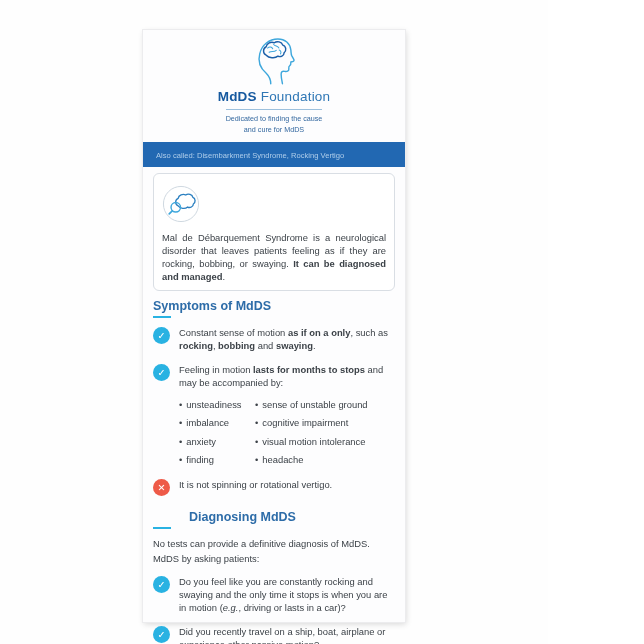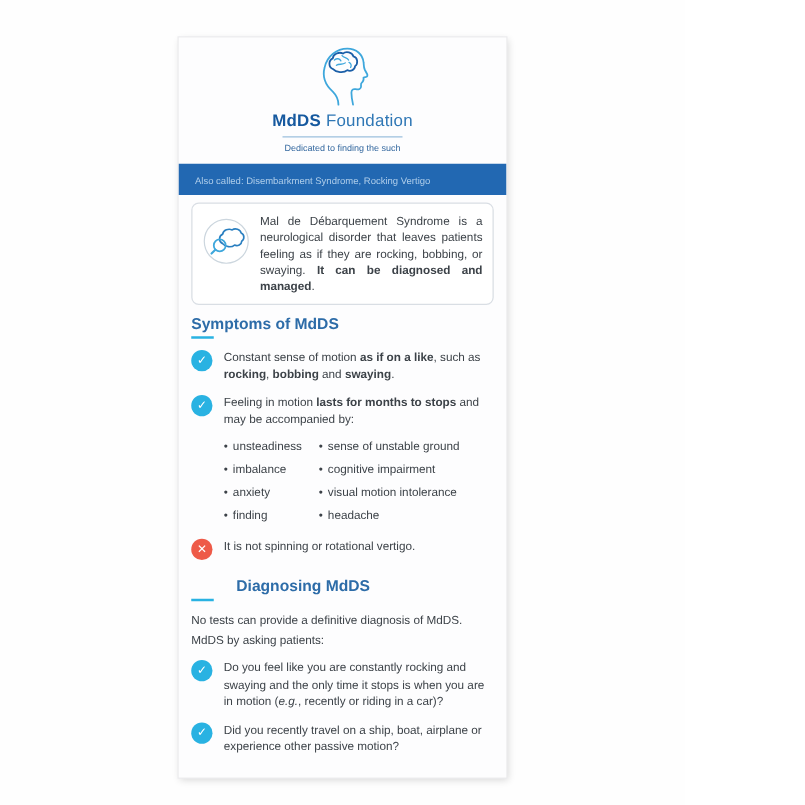--- a/index.html
+++ b/index.html
@@ -20,21 +20,21 @@
   
   .title-band{background:#2268b2;padding:6px 13px 7px;margin-top:6px;}
   .band-title{font-size:12.5px;line-height:1.2;}
   .band-title span{font-weight:400;color:#d8e7f5;}
   .band-title .seg-b{font-weight:700;color:#ffffff;}
   .band-subtitle{margin-top:3px;font-size:7.6px;color:#aecdea;}
 
   
   .content{flex:1;padding:0 10px;color:#3c4248;}
   .intro-box{margin-top:6px;border:1px solid #d9dee4;border-radius:6px;background:#ffffff;
-    padding:7px 8px;display:flex;gap:8px;align-items:flex-start;}
+    padding:7px 8px;display:flex;gap:8px;align-items:flex-start;flex-direction:column;}
   .intro-icon{flex:none;width:38px;height:38px;margin-top:4px;}
   .intro-text{margin:0;font-size:9.4px;line-height:1.4;text-align:justify;}
   .seg-b{font-weight:700;}
   .seg-i{font-style:italic;}
 
   h2.section{margin:8px 0 0;font-size:12.5px;font-weight:600;color:#2d6ca8;}
   .heading-underline{width:18px;height:2px;background:#29b2e2;margin:3px 0 8px;}
 
   .bullet-row{display:flex;gap:9px;margin-top:7px;align-items:flex-start;}
   .badge{flex:none;width:17px;height:17px;border-radius:50%;color:#fff;display:flex;
@@ -57,21 +57,22 @@
 
     <header class="logo-section">
       <svg class="logo-head" viewBox="0 0 64 74" fill="none">
         <path d="M27 72 C27 66 25 61 20 56 C11 48 7 37 10 26 C13 12 25 3 38 3 C49 3 57 10 58 20 C58.5 24 58 26 59.5 29 L62.5 34.5 C63.3 36 62.7 37.3 61 37.8 L58 38.6 C58.2 41 58 43.5 56 44.6 C54.2 45.6 54.8 47.5 54.9 49.5 C55 52.5 52 53.8 48.5 53 C45 52.2 43 53.5 43 57.5 C43 63 44 67.5 45 72" stroke="#3ea7dc" stroke-width="2.2" stroke-linecap="round"></path>
         <path d="M20 28 C14.5 25.5 14.5 17.5 20 15 C20.5 9.5 28 6.5 32.5 9 C36.5 5.5 44 7.5 45.5 12.5 C51 14 51.5 21.5 47.5 24.5 C47.5 29 42 31.5 38 29.5 C33.5 33.5 24 32.5 20 28 Z" stroke="#1b5fa8" stroke-width="2.2" stroke-linejoin="round"></path>
         <path d="M22 17 C25 14.5 28.5 15 30 18 M31.5 11.5 C34 14.5 38 13.5 39.5 17 M24.5 23.5 C28 21 32 23.5 35.5 20.5 M40 20 C42.5 21 43.5 23.5 42 26" stroke="#3ea7dc" stroke-width="1.6" stroke-linecap="round"></path>
       </svg>
       <div class="wordmark"><span class="seg-b">MdDS</span><span> Foundation</span></div>
       <div class="logo-divider"></div>
       <div class="tagline">
-        <div>Dedicated to finding the such</div>
+        <div>Dedicated to finding the cause</div>
+        <div>and cure for MdDS</div>
       </div>
     </header>
 
     <div class="title-band">
       <div class="band-subtitle">Also called: Disembarkment Syndrome, Rocking Vertigo</div>
     </div>
 
     <div class="content">
 
       <div class="intro-box">
@@ -82,21 +83,21 @@
           <path d="M10.8 27.2 L7.6 30.4" stroke="#3ea7dc" stroke-width="1.8" stroke-linecap="round"></path>
         </svg>
         <p class="intro-text"><span>Mal de Débarquement Syndrome is a neurological disorder that leaves patients feeling as if they are rocking, bobbing, or swaying. </span><span class="seg-b">It can be diagnosed and managed</span><span>.</span></p>
       </div>
 
       <h2 class="section">Symptoms of MdDS</h2>
       <div class="heading-underline"></div>
 
       <div class="bullet-row">
         <span class="badge check">✓</span>
-        <p><span>Constant sense of motion </span><span class="seg-b">as if on a like</span><span>, such as </span><span class="seg-b">rocking</span><span>, </span><span class="seg-b">bobbing</span><span> and </span><span class="seg-b">swaying</span><span>.</span></p>
+        <p><span>Constant sense of motion </span><span class="seg-b">as if on a only</span><span>, such as </span><span class="seg-b">rocking</span><span>, </span><span class="seg-b">bobbing</span><span> and </span><span class="seg-b">swaying</span><span>.</span></p>
       </div>
 
       <div class="bullet-row" style="margin-top:10px;">
         <span class="badge check">✓</span>
         <p><span>Feeling in motion </span><span class="seg-b">lasts for months to stops</span><span> and may be accompanied by:</span></p>
       </div>
 
       <div class="sub-list">
         <div class="sub-col">
           <div class="sub-item">
@@ -142,21 +143,21 @@
       </div>
 
       <h2 class="section" style="margin-top:14px;padding-left:36px;">Diagnosing MdDS</h2>
       <div class="heading-underline"></div>
 
       <p class="para">No tests can provide a definitive diagnosis of MdDS.</p>
       <p class="para">MdDS by asking patients:</p>
 
       <div class="bullet-row" style="margin-top:9px;">
         <span class="badge check">✓</span>
-        <p><span>Do you feel like you are constantly rocking and swaying and the only time it stops is when you are in motion (</span><span class="seg-i">e.g.</span><span>, recently or riding in a car)?</span></p>
+        <p><span>Do you feel like you are constantly rocking and swaying and the only time it stops is when you are in motion (</span><span class="seg-i">e.g.</span><span>, driving or lasts in a car)?</span></p>
       </div>
 
       <div class="bullet-row" style="margin-top:10px;">
         <span class="badge check">✓</span>
         <p><span>Did you recently travel on a ship, boat, airplane or experience other passive motion?</span></p>
       </div>
 
     </div>
 
   </div>

